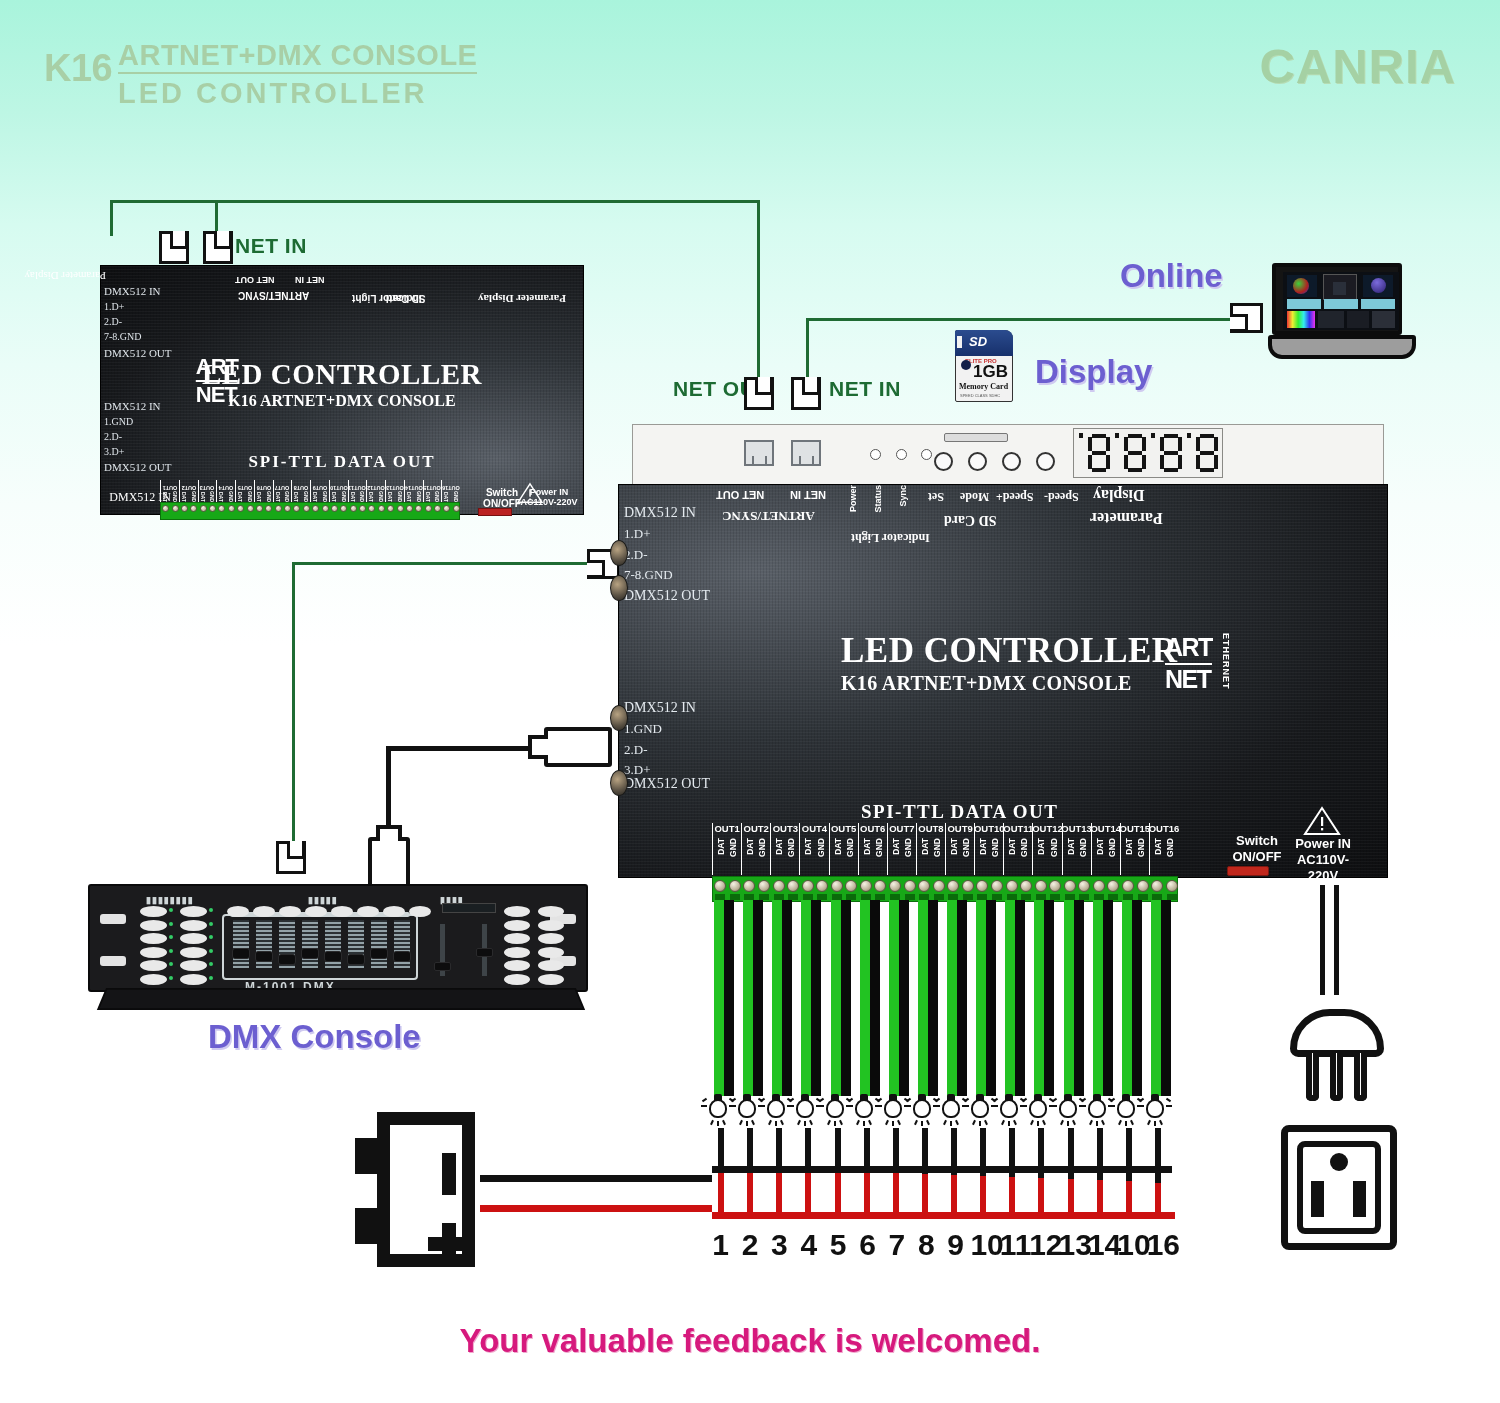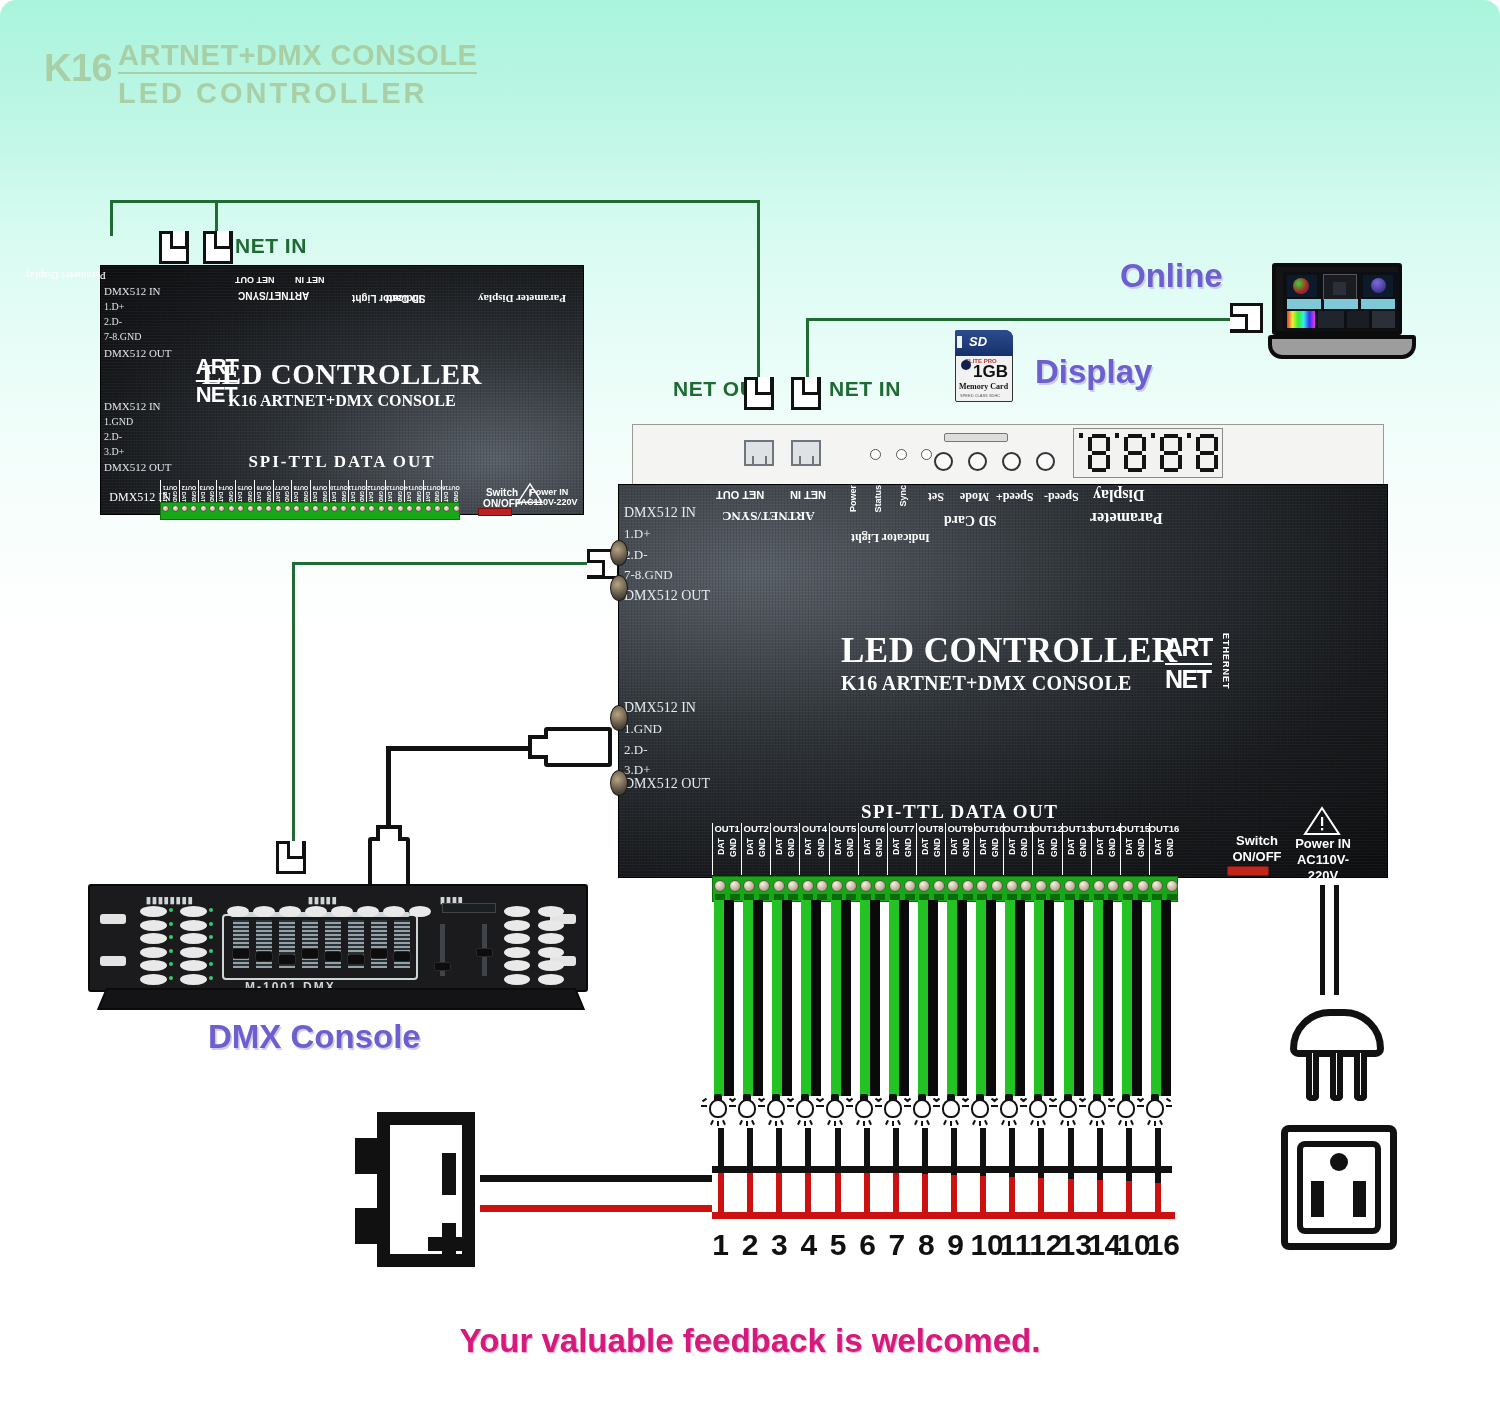--- a/index.html
+++ b/index.html
@@ -14,21 +14,20 @@
     width: 1500px; height: 1403px;
     background: linear-gradient(180deg,
         #a9f4dc 0%,
         #bdf6e4 8%,
         #d6fbf0 16%,
         #eafdf8 26%,
         #f7fefc 36%,
         #ffffff 46%,
         #ffffff 100%);
     overflow: hidden;
-    border-radius: 16px;
   }
 
   
   #header { position:absolute; left:0; top:0; width:1500px; height:120px; }
   .hdr-k16 {
     position:absolute; left:44px; top:47px;
     font-size:38px; font-weight:bold; color:#a8cfa6;
     letter-spacing:-0.5px;
   }
   .hdr-lines { position:absolute; left:118px; top:40px; }
@@ -277,20 +276,21 @@
 <body>
 
 <div id="page">
 
   <div id="header">
     <div class="hdr-k16">K16</div>
     <div class="hdr-lines">
       <span class="hdr-l1">ARTNET+DMX CONSOLE</span>
       <span class="hdr-l2">LED CONTROLLER</span>
     </div>
+    <div class="brand">CANRIA</div>
   </div>
 
   <div class="lbl-purple" id="lbl-online">Online</div>
   <div class="lbl-purple" id="lbl-offline">Display</div>
   <div class="lbl-purple" id="lbl-dmxconsole">DMX Console</div>
 
   <div class="lbl-green" id="lbl-netin-top">NET IN</div>
   <div class="lbl-green" id="lbl-netout-m">NET OUT</div>
   <div class="lbl-green" id="lbl-netin-m">NET IN</div>
 

